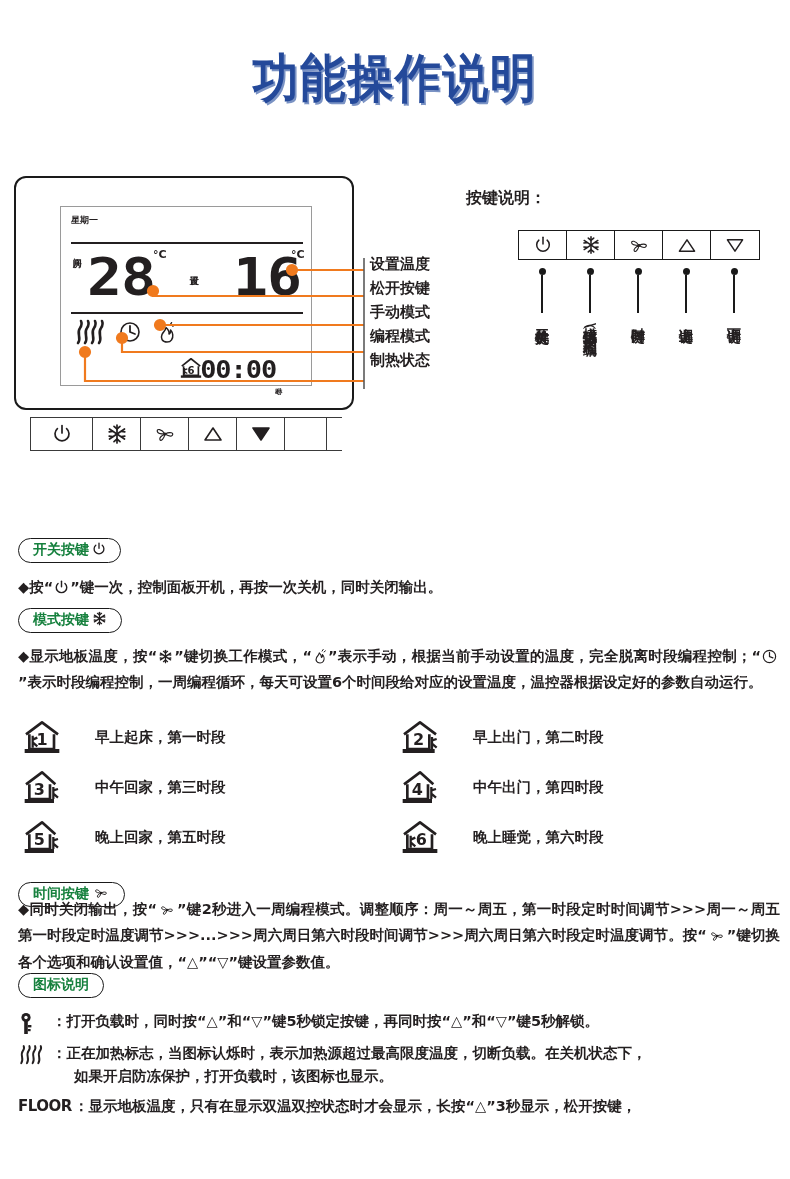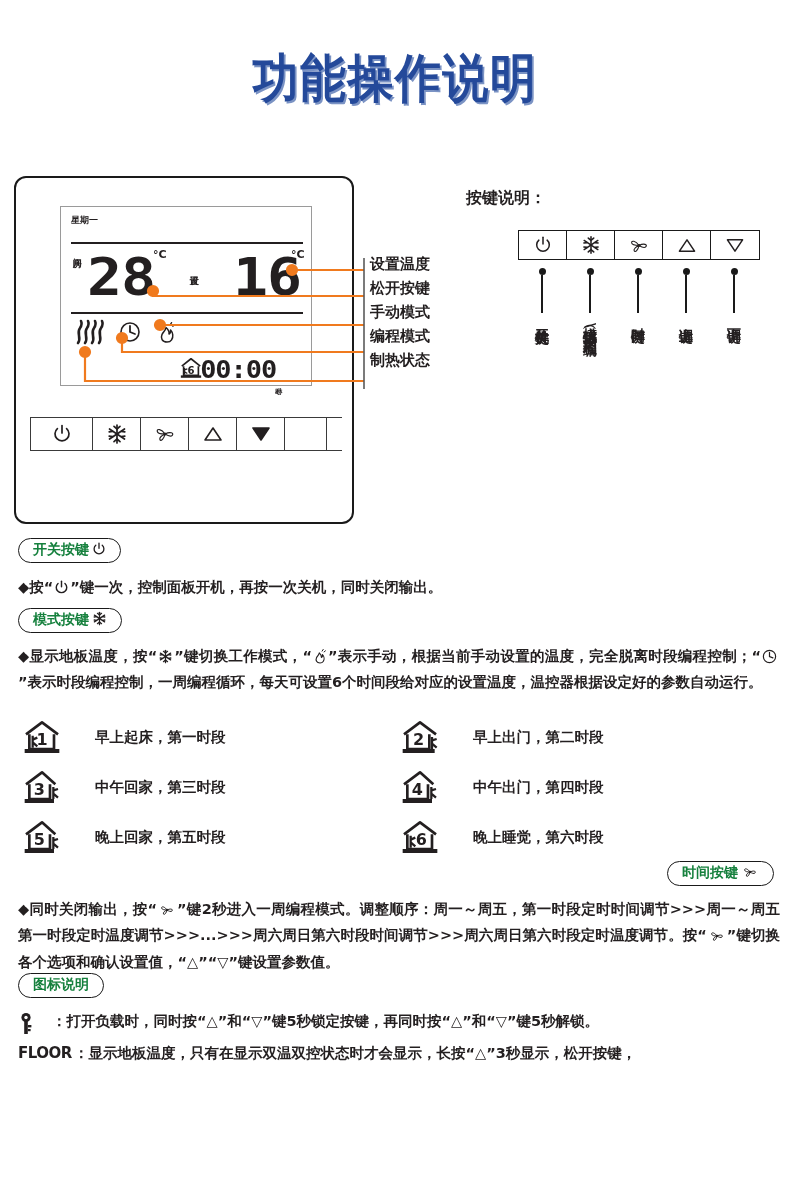--- a/index.html
+++ b/index.html
@@ -21,21 +21,21 @@
     font-size:52px; font-weight:bold;
     letter-spacing:2px;
     color:#24499a;
     text-shadow:2px 2px 0 #7b93c4;
     transform:scaleX(0.88);
   }
 
   
   .device{
     position:absolute; left:14px; top:176px;
-    width:340px; height:348px;
+    width:340px; height:234px;
     border:2px solid #1a1a1a;
     border-radius:12px;
     background:#fff;
   }
   .lcd{
     position:absolute; left:44px; top:28px;
     width:252px; height:180px;
     border:1px solid #9a9a9a;
     background:#fff;
   }
@@ -504,21 +504,21 @@
           <rect x="2" y="23" width="26" height="3" fill="#231f20"></rect>
           <text x="16" y="20" font-size="12" font-family="DejaVu Sans, sans-serif" font-weight="bold" text-anchor="middle" fill="#231f20">6</text>
           <path d="M8 13 L8 22 M8 16 L11.5 14.5 M8 18 L11.5 21" stroke="#231f20" stroke-width="1.7" fill="none"></path>
         </svg>
       </span>
       <span class="ptext">晚上睡觉，第六时段</span>
     </div>
   </div>
 </div>
 
-<div class="sec" style="top:861px;text-align:right;">
+<div class="sec" style="top:882px;">
   <span class="pill"><span>时间按键</span><span class="pi"><svg width="18" height="14" viewBox="0 0 26 22">
           <g fill="none" stroke="#231f20" stroke-width="1.5">
             <path d="M13 11 C9 5, 4 5, 4.5 8 C5 10.6, 9.6 11, 13 11 Z"></path>
             <path d="M13 11 C19 8, 23 10, 21 12.4 C19.2 14.5, 15.6 12.6, 13 11 Z"></path>
             <path d="M13 11 C12 16, 8.6 19.6, 7.4 17.2 C6.3 15, 10 12.2, 13 11 Z"></path>
           </g>
           <circle cx="13" cy="11" r="1.8" fill="#231f20"></circle>
         </svg></span></span>
 </div>
 <div class="sec body-txt" style="top:898px; width:762px;">
@@ -550,20 +550,36 @@
         <circle cx="8" cy="5.5" r="4.6" fill="#231f20"></circle>
         <circle cx="8" cy="5.5" r="1.7" fill="#fff"></circle>
         <rect x="6.2" y="9" width="3.6" height="13" fill="#231f20"></rect>
         <rect x="9.8" y="13" width="3.6" height="2.4" fill="#231f20"></rect>
         <rect x="9.8" y="17" width="2.8" height="2.2" fill="#231f20"></rect>
       </svg>
     </div>
     <div class="ibody body-txt">：打开负载时，同时按“△”和“▽”键5秒锁定按键，再同时按“△”和“▽”键5秒解锁。</div>
   </div>
 
+  <div class="iexp">
+    <div class="ihead">
+      <svg width="26" height="22" viewBox="0 0 32 24">
+        <g stroke="#231f20" stroke-width="2.4" fill="none" stroke-linecap="round">
+          <path d="M4 22 C8 17, 2 12, 6 7 C8 4, 8 3, 7 1"></path>
+          <path d="M11 22 C15 17, 9 12, 13 7 C15 4, 15 3, 14 1"></path>
+          <path d="M18 22 C22 17, 16 12, 20 7 C22 4, 22 3, 21 1"></path>
+          <path d="M25 22 C29 17, 23 12, 27 7 C29 4, 29 3, 28 1"></path>
+        </g>
+      </svg>
+    </div>
+    <div class="ibody body-txt">
+      <span>：正在加热标志，当图标认烁时，表示加热源超过最高限度温度，切断负载。在关机状态下，</span>
+      <span class="indent">如果开启防冻保护，打开负载时，该图标也显示。</span>
+    </div>
+  </div>
 
   <div class="iexp">
     <div class="ihead floor">FLOOR</div>
     <div class="ibody body-txt">
       <span>：显示地板温度，只有在显示双温双控状态时才会显示，长按“△”3秒显示，松开按键，</span>
     </div>
   </div>
 </div>
 
 </body></html>

